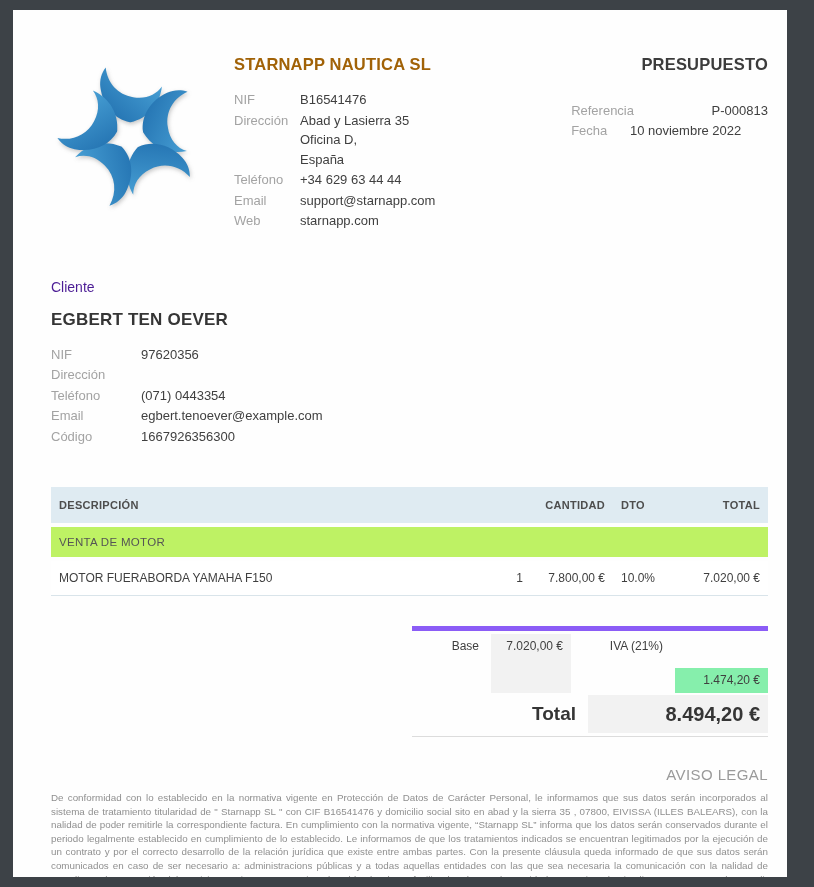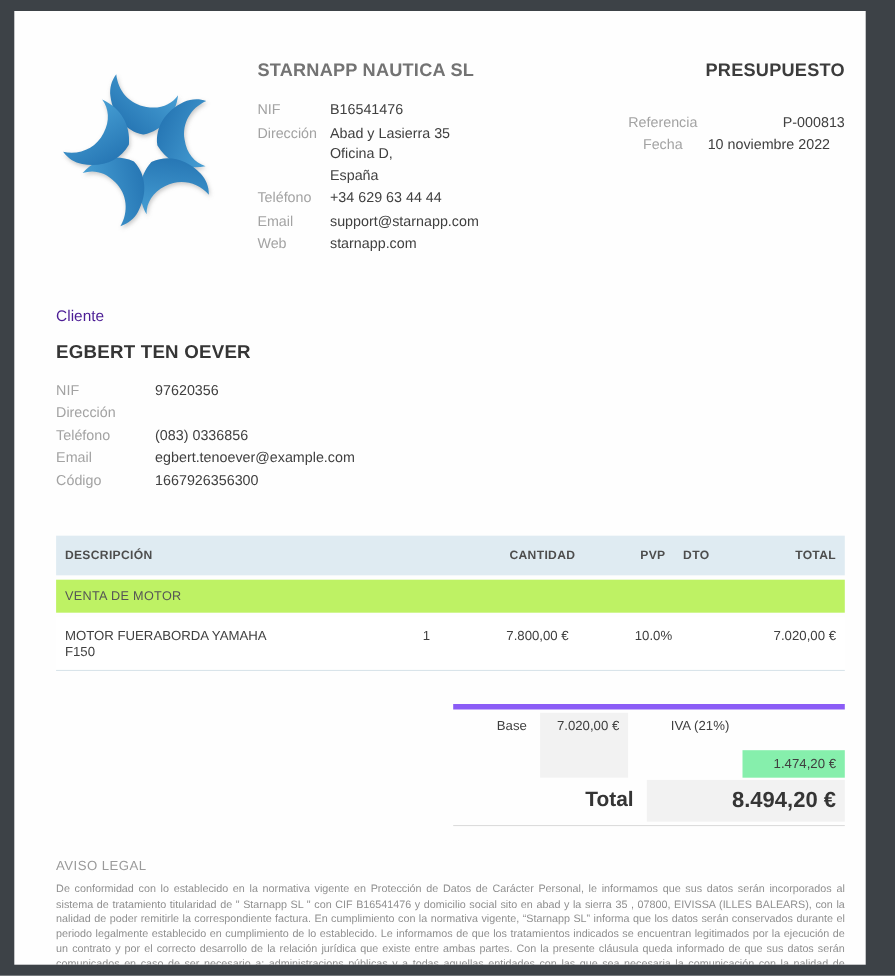--- a/index.html
+++ b/index.html
@@ -17,47 +17,47 @@
     background: #fefefe;
     padding: 45px 19px 0 38px;
     overflow: hidden;
   }
 
   
   .header { display: flex; align-items: flex-start; }
   .logo-wrap { width: 152px; height: 162px; margin-left: 3px; flex: 0 0 auto; }
   .logo-wrap svg { width: 100%; height: 100%; filter: drop-shadow(1px 2px 2px rgba(70,70,70,.3)); }
   .company { margin-left: 28px; }
-  .company-name { font-size: 16.5px; font-weight: bold; color: #737373; margin-bottom: 16px; letter-spacing: .2px; }
+  .company-name { font-size: 16.5px; font-weight: bold; color: #a16207; margin-bottom: 16px; letter-spacing: .2px; }
   .field-row { display: flex; font-size: 13px; line-height: 19.5px; margin-bottom: 1px; }
   .field-label { color: #a3a3a3; flex: 0 0 auto; }
   .company .field-label { width: 66px; }
   .field-value { color: #404040; white-space: pre-line; }
 
   .quote-meta { margin-left: auto; text-align: right; }
   .doc-title { font-size: 16.5px; font-weight: bold; color: #3c3c3c; letter-spacing: .2px; margin-bottom: 27px; }
-  .meta-row { display: flex; justify-content: center; font-size: 13px; line-height: 20px; }
+  .meta-row { display: flex; justify-content: flex-start; font-size: 13px; line-height: 20px; }
   .meta-row .field-label { margin-right: 12px; }
   .meta-row .field-value { min-width: 122px; text-align: right; }
 
   
   .client { margin-top: 47px; }
   .section-label { font-size: 14px; color: #4c1d95; }
   .client-name { font-size: 17px; font-weight: bold; color: #353535; margin-top: 15px; letter-spacing: .2px; }
   .client-fields { margin-top: 15px; }
   .client .field-label { width: 90px; }
 
   
   .items { margin-top: 41px; }
   .t-row { display: flex; width: 100%; }
   .t-head { background: #dfebf2; margin-bottom: 4px; }
   .t-head .cell { font-size: 11px; font-weight: bold; color: #4d4d4d; padding: 12px 8px; letter-spacing: .3px; }
   .t-section { background: #bef264; margin-bottom: 4px; }
   .t-section .cell { font-size: 11.5px; color: #555; padding: 9px 8px; letter-spacing: .3px; }
-  .t-item { background: #fff; border-bottom: 1px solid #d9e4ea; gap: 44px; }
+  .t-item { background: #fff; border-bottom: 1px solid #d9e4ea; }
   .t-item .cell { font-size: 12px; color: #3f3f3f; padding: 10px 8px; }
   .col-desc { flex: 1 1 auto; text-align: left; }
   .col-cant { width: 92px; text-align: right; flex: 0 0 auto; }
   .col-pvp  { width: 82px; text-align: right; flex: 0 0 auto; }
   .col-dto  { width: 58px; text-align: left; flex: 0 0 auto; }
   .col-total{ width: 97px; text-align: right; flex: 0 0 auto; }
 
   
   .totals {
     width: 356px; margin-left: auto; margin-top: 30px;
@@ -69,21 +69,21 @@
   .base-label { flex: 1 1 auto; text-align: right; padding-right: 12px; }
   .base-value { width: 80px; background: #f2f2f2; text-align: right; padding-right: 8px; }
   .iva-label  { width: 100px; text-align: right; padding-right: 10px; margin-left: 2px; }
   .iva-value  { width: 93px; background: #86efac; text-align: right; padding-right: 8px; margin-left: 2px; margin-top: 34px; }
   .totals-row2 { display: flex; align-items: stretch; margin-top: 2px; }
   .total-label { flex: 1 1 auto; text-align: right; font-size: 19px; font-weight: bold; color: #353535; line-height: 38px; padding-right: 12px; }
   .total-value { width: 180px; background: #f2f2f2; text-align: right; font-size: 20px; font-weight: bold; color: #353535; line-height: 38px; padding-right: 8px; }
 
   
   .legal { margin-top: 29px; }
-  .legal-title { font-size: 12px; color: #9a9a9a; letter-spacing: .4px; }
+  .legal-title { font-size: 15px; color: #9a9a9a; letter-spacing: .4px; text-align: right; }
   .legal-text {
     margin-top: 8px;
     font-size: 9.8px; line-height: 13.6px;
     color: #8f8f8f; text-align: justify;
   }
 </style>
 </head>
 <body>
 
 <div class="page">
@@ -153,38 +153,37 @@
     <div class="client-fields">
       <div class="field-row">
         <span class="field-label">NIF</span>
         <span class="field-value">97620356</span>
       </div>
       <div class="field-row">
         <span class="field-label">Dirección</span>
       </div>
       <div class="field-row">
         <span class="field-label">Teléfono</span>
-        <span class="field-value">(083) 0336856</span>
+        <span class="field-value">(071) 0443354</span>
       </div>
       <div class="field-row">
         <span class="field-label">Email</span>
         <span class="field-value">egbert.tenoever@example.com</span>
       </div>
       <div class="field-row">
         <span class="field-label">Código</span>
         <span class="field-value">1667926356300</span>
       </div>
     </div>
   </div>
 
   <div class="items">
     <div class="t-row t-head">
       <div class="cell col-desc">DESCRIPCIÓN</div>
       <div class="cell col-cant">CANTIDAD</div>
-      <div class="cell col-pvp">PVP</div>
       <div class="cell col-dto">DTO</div>
       <div class="cell col-total">TOTAL</div>
     </div>
     <div class="t-row t-section">
       <div class="cell col-desc">VENTA DE MOTOR</div>
     </div>
     <div class="t-row t-item">
       <div class="cell col-desc">MOTOR FUERABORDA YAMAHA F150</div>
       <div class="cell col-cant">1</div>
       <div class="cell col-pvp">7.800,00 €</div>

